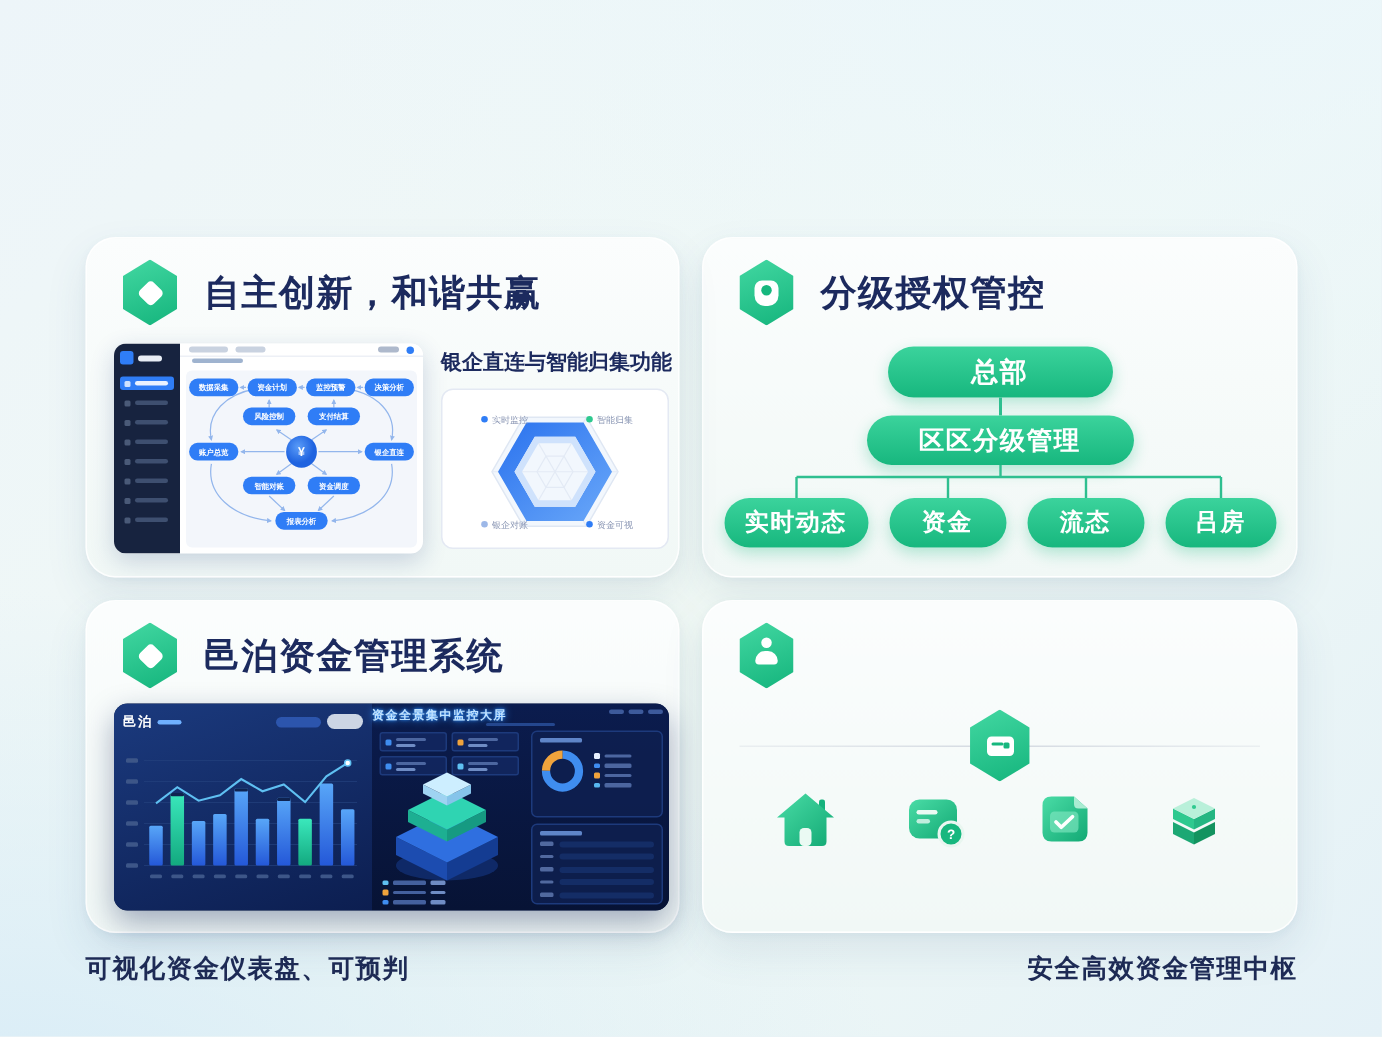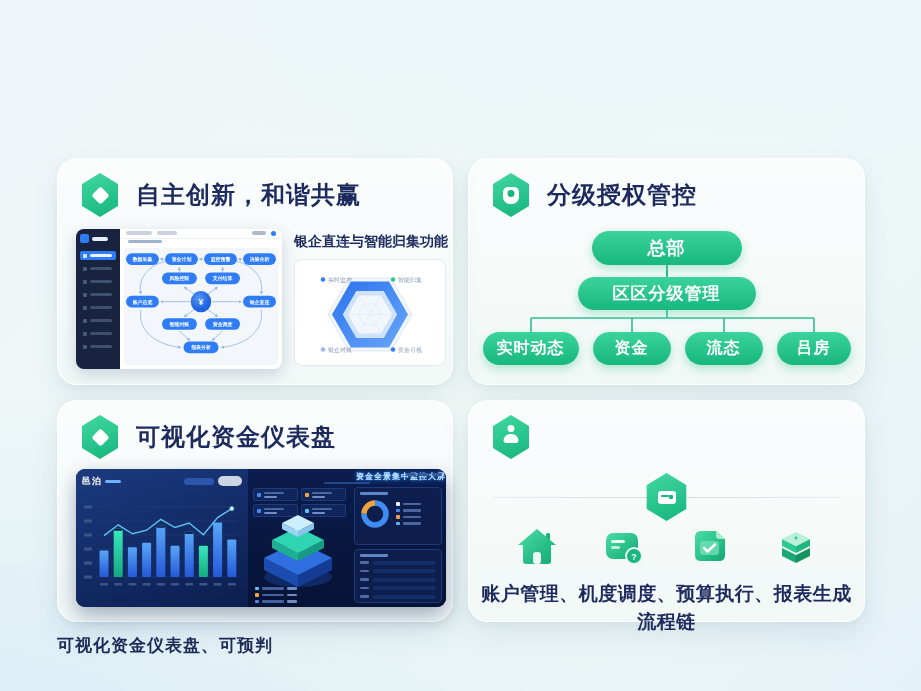--- a/index.html
+++ b/index.html
@@ -76,21 +76,21 @@
     display:flex; background:#0a1a44; box-shadow:0 8px 20px rgba(10,30,80,.35); }
   .dash-left { width:172px; background:linear-gradient(160deg,#1b3a7e,#0c1e50); padding:5px 6px; }
   .dl-top { display:flex; align-items:center; justify-content:space-between; height:14px; }
   .dl-logo { display:flex; align-items:center; gap:3px; }
   .dl-logo .name { font-size:9px; font-weight:800; color:#fff; letter-spacing:1px; }
   .dl-logo .sub { width:16px; height:3px; border-radius:1.5px; background:#6fb0ff; }
   .dl-ctrl { display:flex; align-items:center; gap:4px; }
   .dl-input { width:30px; height:7px; border-radius:3.5px; background:#2c55ad; }
   .dl-btn { width:24px; height:10px; border-radius:5px; background:#ccd5e4; }
   .dash-right { flex:1; position:relative; background:linear-gradient(180deg,#0b1c4e,#071335); }
-  .screen-title { position:absolute; top:2px; left:0; right:0; text-align:right;
+  .screen-title { position:absolute; top:2px; left:0; right:0; text-align:left;
     font-size:8px; font-weight:700; color:#bfe2ff; letter-spacing:1px;
     text-shadow:0 0 6px #2f8fff, 0 0 2px #2f8fff; }
   .screen-deco { position:absolute; top:13px; left:50%; transform:translateX(-50%);
     width:46px; height:2px; border-radius:1px; background:#24478e; }
   .tr-bars { position:absolute; top:4px; right:4px; display:flex; gap:3px; }
   .tr-bars i { display:block; width:10px; height:3px; border-radius:1.5px; background:#3d5a9b; }
   .stat-grid { position:absolute; top:19px; left:5px; display:grid;
     grid-template-columns:45px 45px; gap:3px; }
   .stat-chip { height:13px; background:rgba(20,42,100,.75); border:1px solid #1d3a7c;
     border-radius:2px; display:flex; align-items:center; gap:3px; padding:0 3px; }
@@ -336,21 +336,21 @@
         </div>
       </div>
     </div>
   </div>
 
   <div class="card" id="card-dashboard">
     <div class="card-head">
       <div class="hex">
           <div class="diamond"></div>
         </div>
-      <div class="card-title">可视化资金仪表盘</div>
+      <div class="card-title">邑泊资金管理系统</div>
     </div>
     <div class="dash">
       <div class="dash-left">
         <div class="dl-top">
           <div class="dl-logo">
             <span class="name">邑泊</span>
             <span class="sub"></span>
           </div>
           <div class="dl-ctrl">
             <span class="dl-input"></span>
@@ -595,21 +595,18 @@
       </svg>
       <svg width="44" height="44" viewBox="0 0 44 44">
         <polygon points="8,15 22,22 22,29 8,22" fill="#2ec98f"></polygon>
         <polygon points="36,15 22,22 22,29 36,22" fill="#24b682"></polygon>
         <polygon points="8,24 22,31 22,39 8,32" fill="#1ca874"></polygon>
         <polygon points="36,24 22,31 22,39 36,32" fill="#13935f"></polygon>
         <polygon points="22,8 36,15 22,22 8,15" fill="#b9f0da"></polygon>
         <circle cx="22" cy="14" r="1.4" fill="#2ec98f"></circle>
       </svg>
     </div>
-    <div class="loop-caption">
-      <div>账户管理、机度调度、预算执行、报表生成</div>
-      <div>流程链</div>
-    </div>
   </div>
 
   <div class="footer-note" id="footer-left">可视化资金仪表盘、可预判</div>
+  <div class="footer-note" id="footer-right">安全高效资金管理中枢</div>
 
 </div>
 
 </body></html>

